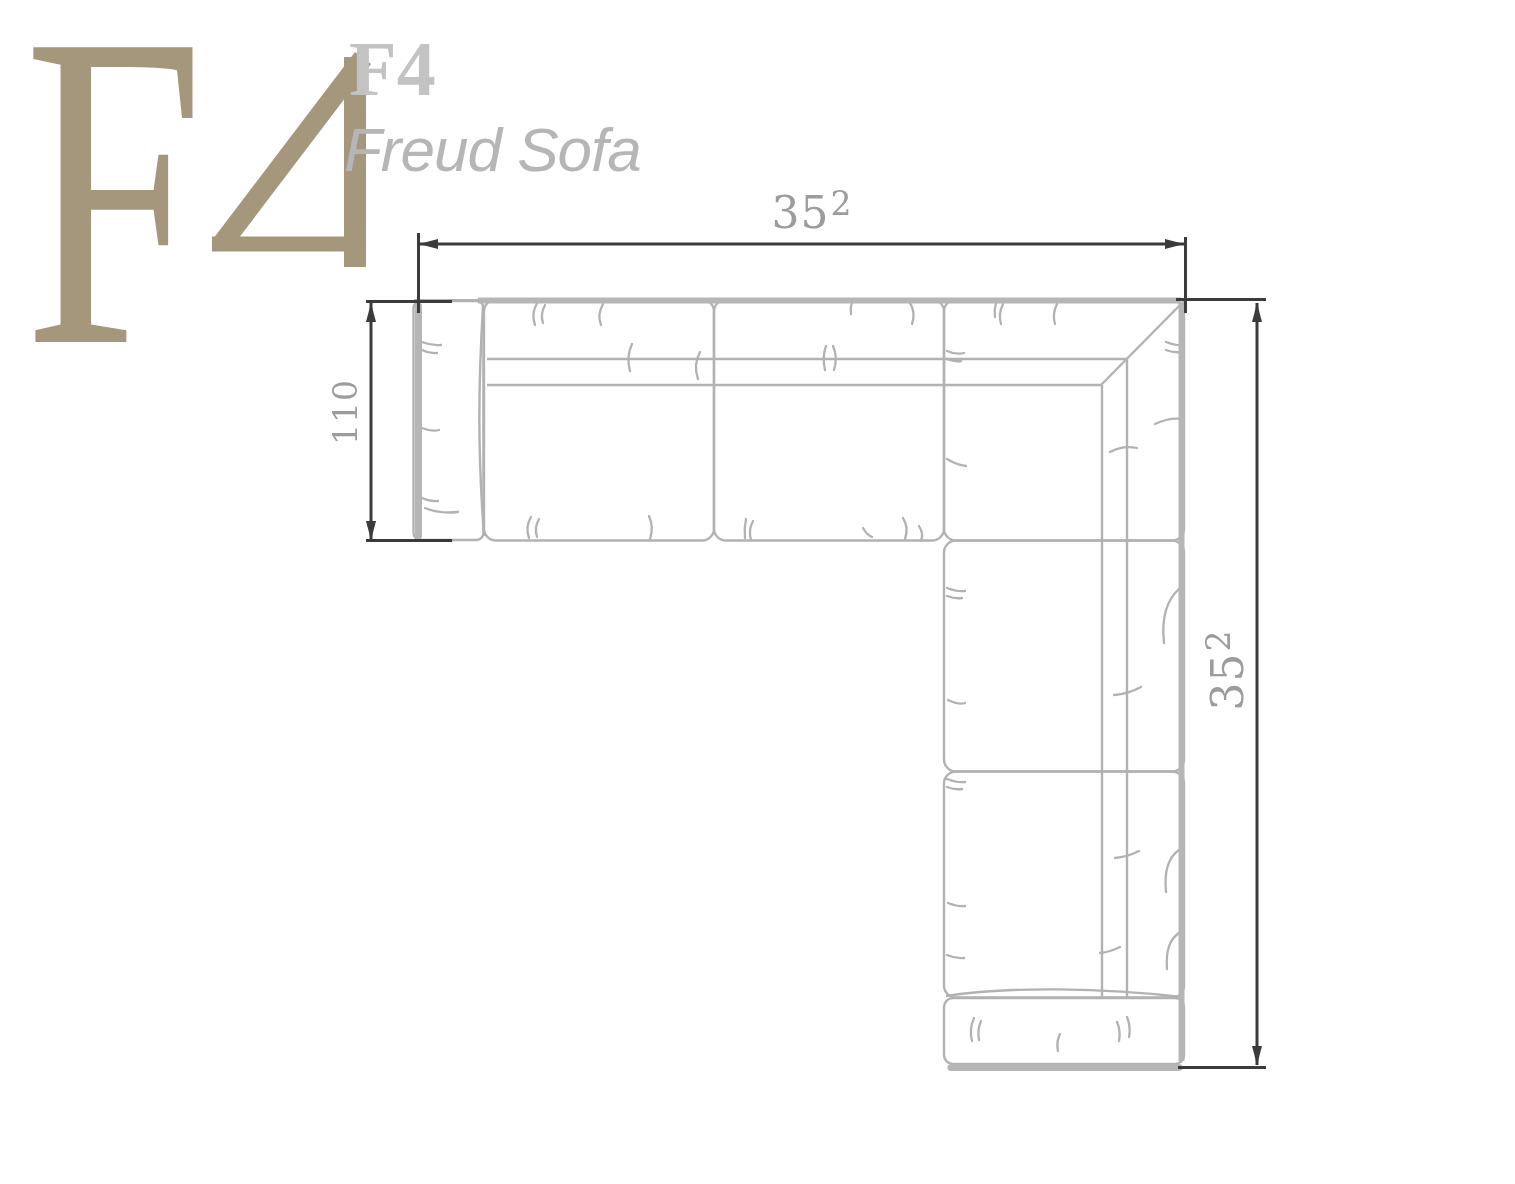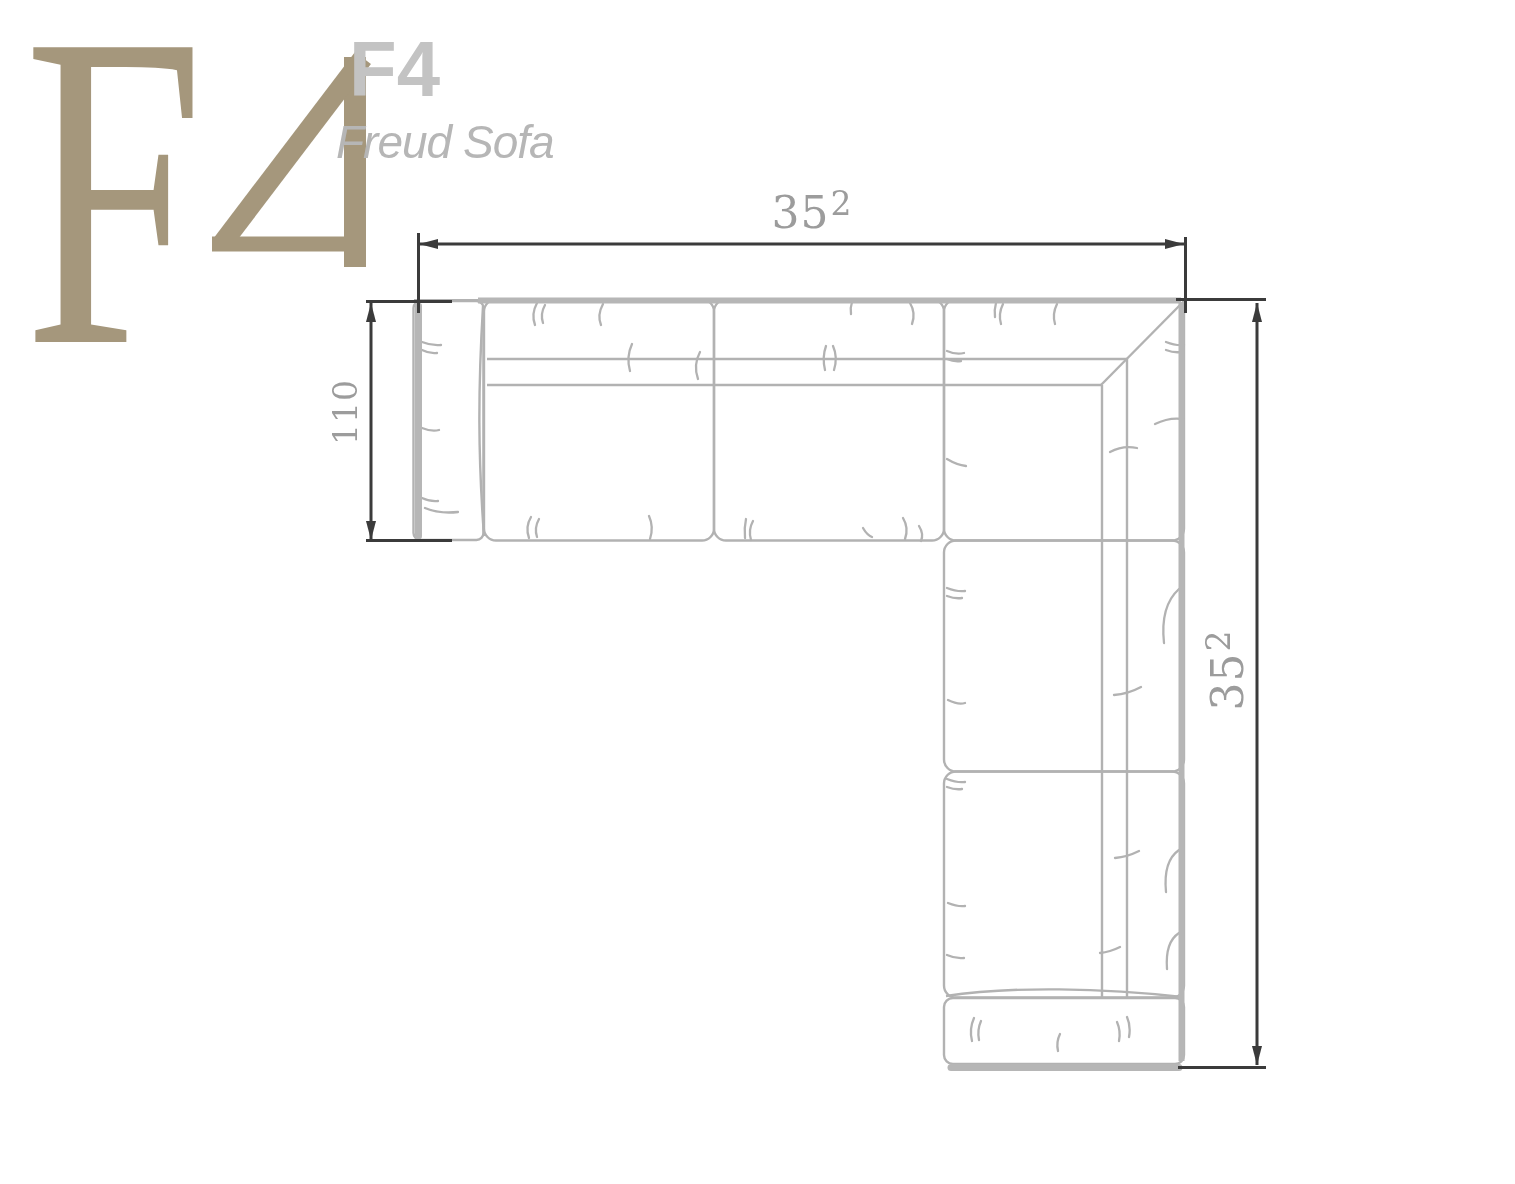--- a/index.html
+++ b/index.html
@@ -23,27 +23,27 @@
     position:absolute;left:24px;top:-35px;
     font-family:"Liberation Serif", serif;
     font-size:450px;line-height:1;color:var(--accent-tan);
     transform:scaleX(0.72);transform-origin:left top;
     user-select:none;
   }
   .logo-4{position:absolute;left:195px;top:45px;}
   .logo-4 path{stroke:var(--accent-tan);fill:none;}
   .logo-model{
     position:absolute;left:349px;top:30px;
-    font-family:Liberation Sans, sans-serif;font-weight:bold;
+    font-family:Liberation Serif, serif;font-weight:bold;
     font-size:78px;line-height:1;color:var(--logo-gray);
   }
   .logo-subtitle{
-    position:absolute;left:336px;top:119px;
+    position:absolute;left:344px;top:119px;
     font-family:"Liberation Sans", sans-serif;font-style:italic;
-    font-size:46px;line-height:1;color:var(--subtitle-gray);
+    font-size:62px;line-height:1;color:var(--subtitle-gray);
     letter-spacing:-1px;
   }
   
   .drawing{position:absolute;left:0;top:0;}
   .thin{fill:none;stroke:var(--drawing-line);stroke-width:2.4px;}
   .thick{fill:none;stroke:var(--drawing-line-heavy);stroke-width:6px;}
   .thick-r{fill:none;stroke:var(--drawing-line-heavy);stroke-width:7px;stroke-linecap:round;}
   .med{fill:none;stroke:var(--drawing-line);stroke-width:3px;}
   .wrk{fill:none;stroke:var(--drawing-line);stroke-width:2.3px;stroke-linecap:round;}
   .dim{fill:none;stroke:var(--dimension-line);stroke-width:3px;}

